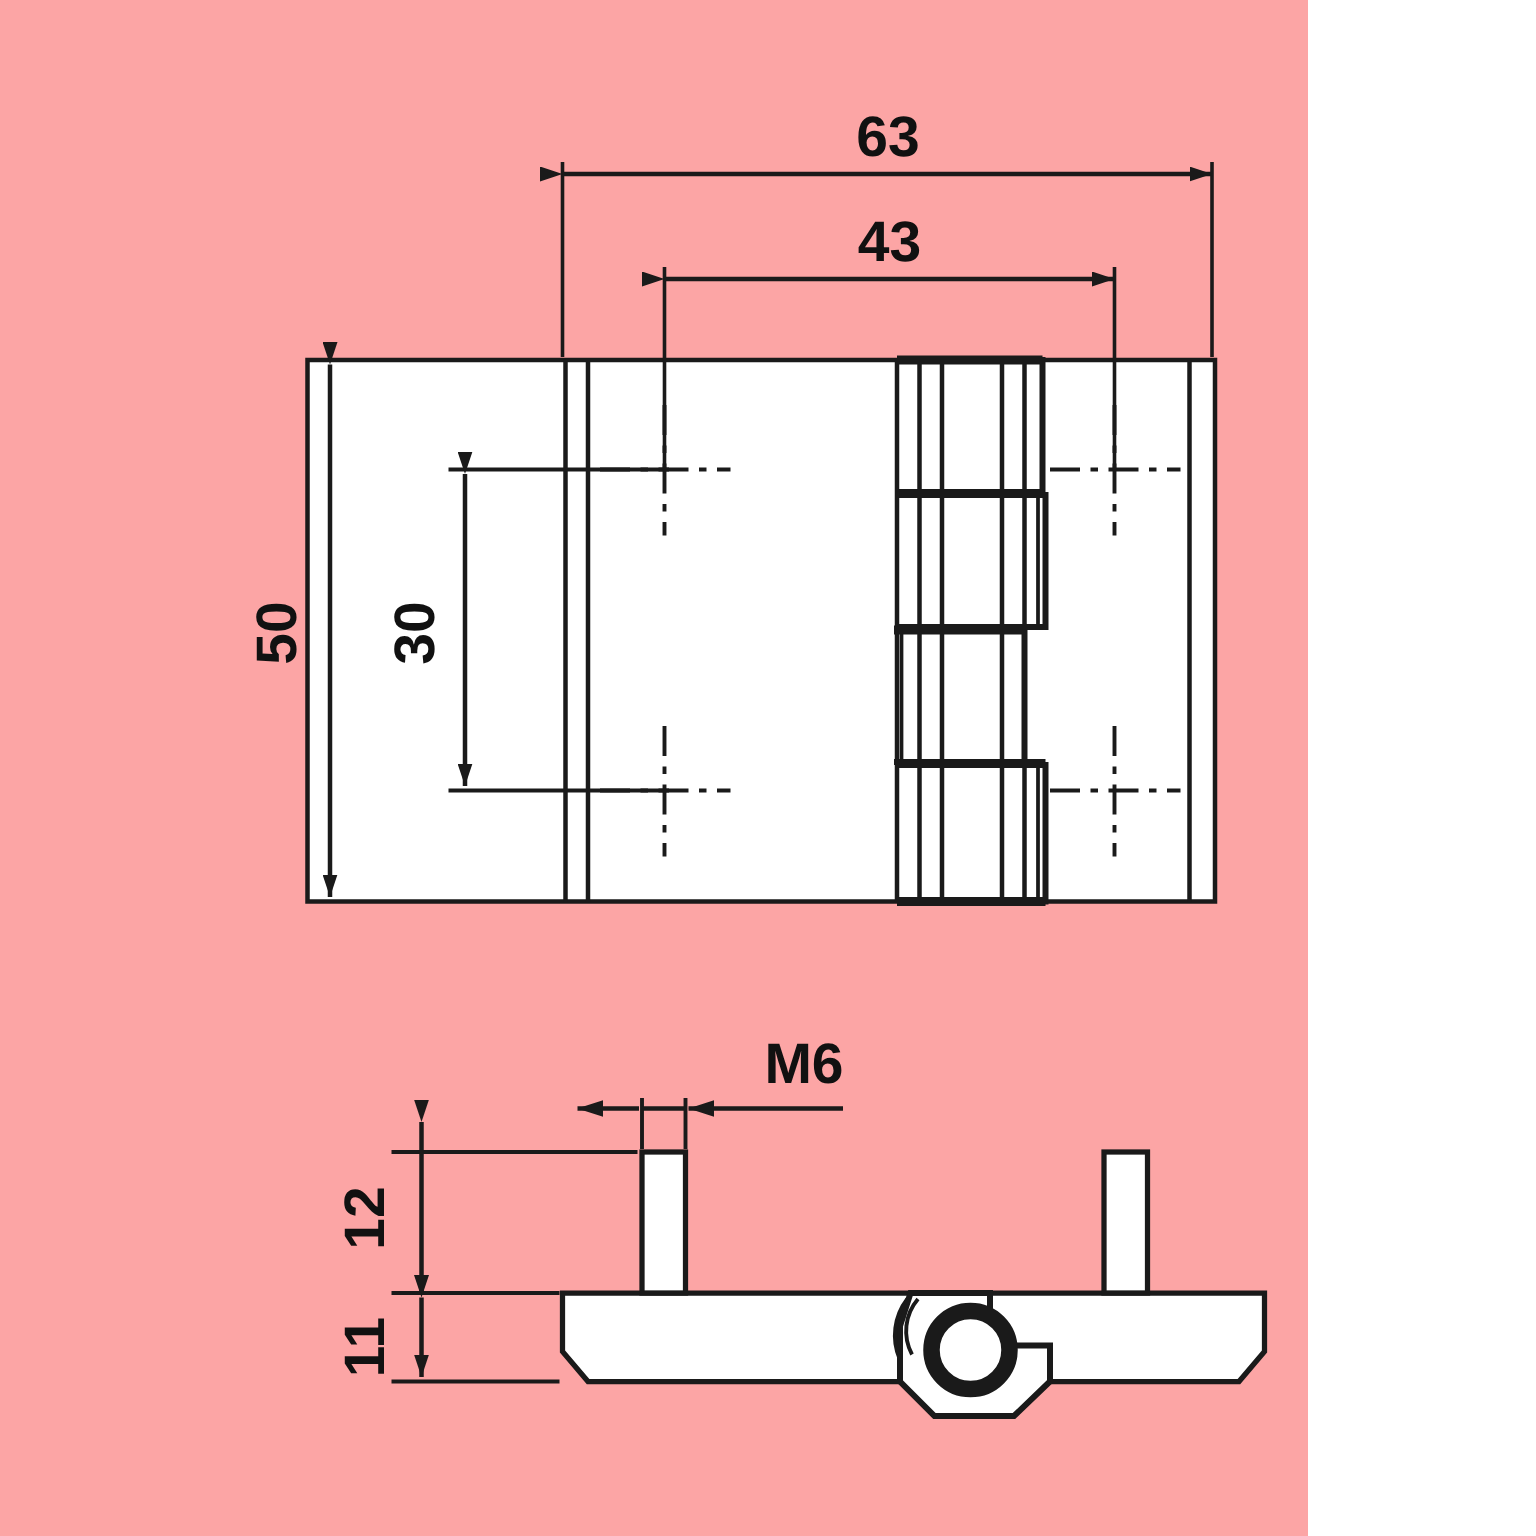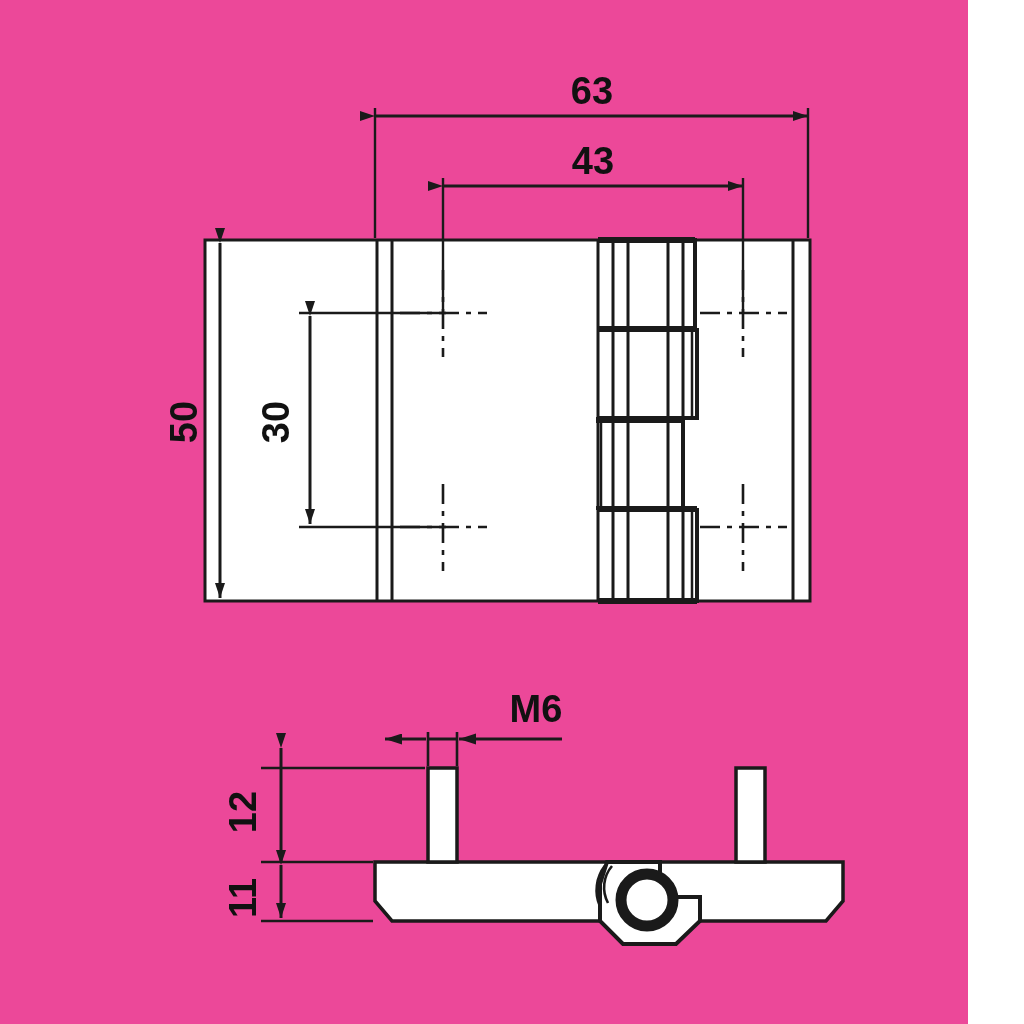--- a/index.html
+++ b/index.html
@@ -1,19 +1,19 @@
 <!DOCTYPE html>
 <html><head>
 <meta charset="utf-8">
 <title>Hinge Technical Drawing</title>
 <style>
   html,body{margin:0;padding:0;background:#ffffff;}
   body{width:1024px;height:1024px;overflow:hidden;
        font-family:"Liberation Sans",sans-serif;}
-  #stage{position:relative;width:968px;height:1024px;background:#ec4899;}
+  #stage{position:relative;width:872px;height:1024px;background:#fca5a5;}
   svg{display:block;}
   .dimtext{font-family:"Liberation Sans",sans-serif;font-weight:bold;
            fill:#111111;font-size:38px;letter-spacing:0px;}
 </style>
 </head>
 <body>
 
 <div id="stage">
   <svg width="1024" height="1024" viewBox="0 0 1024 1024">
 

